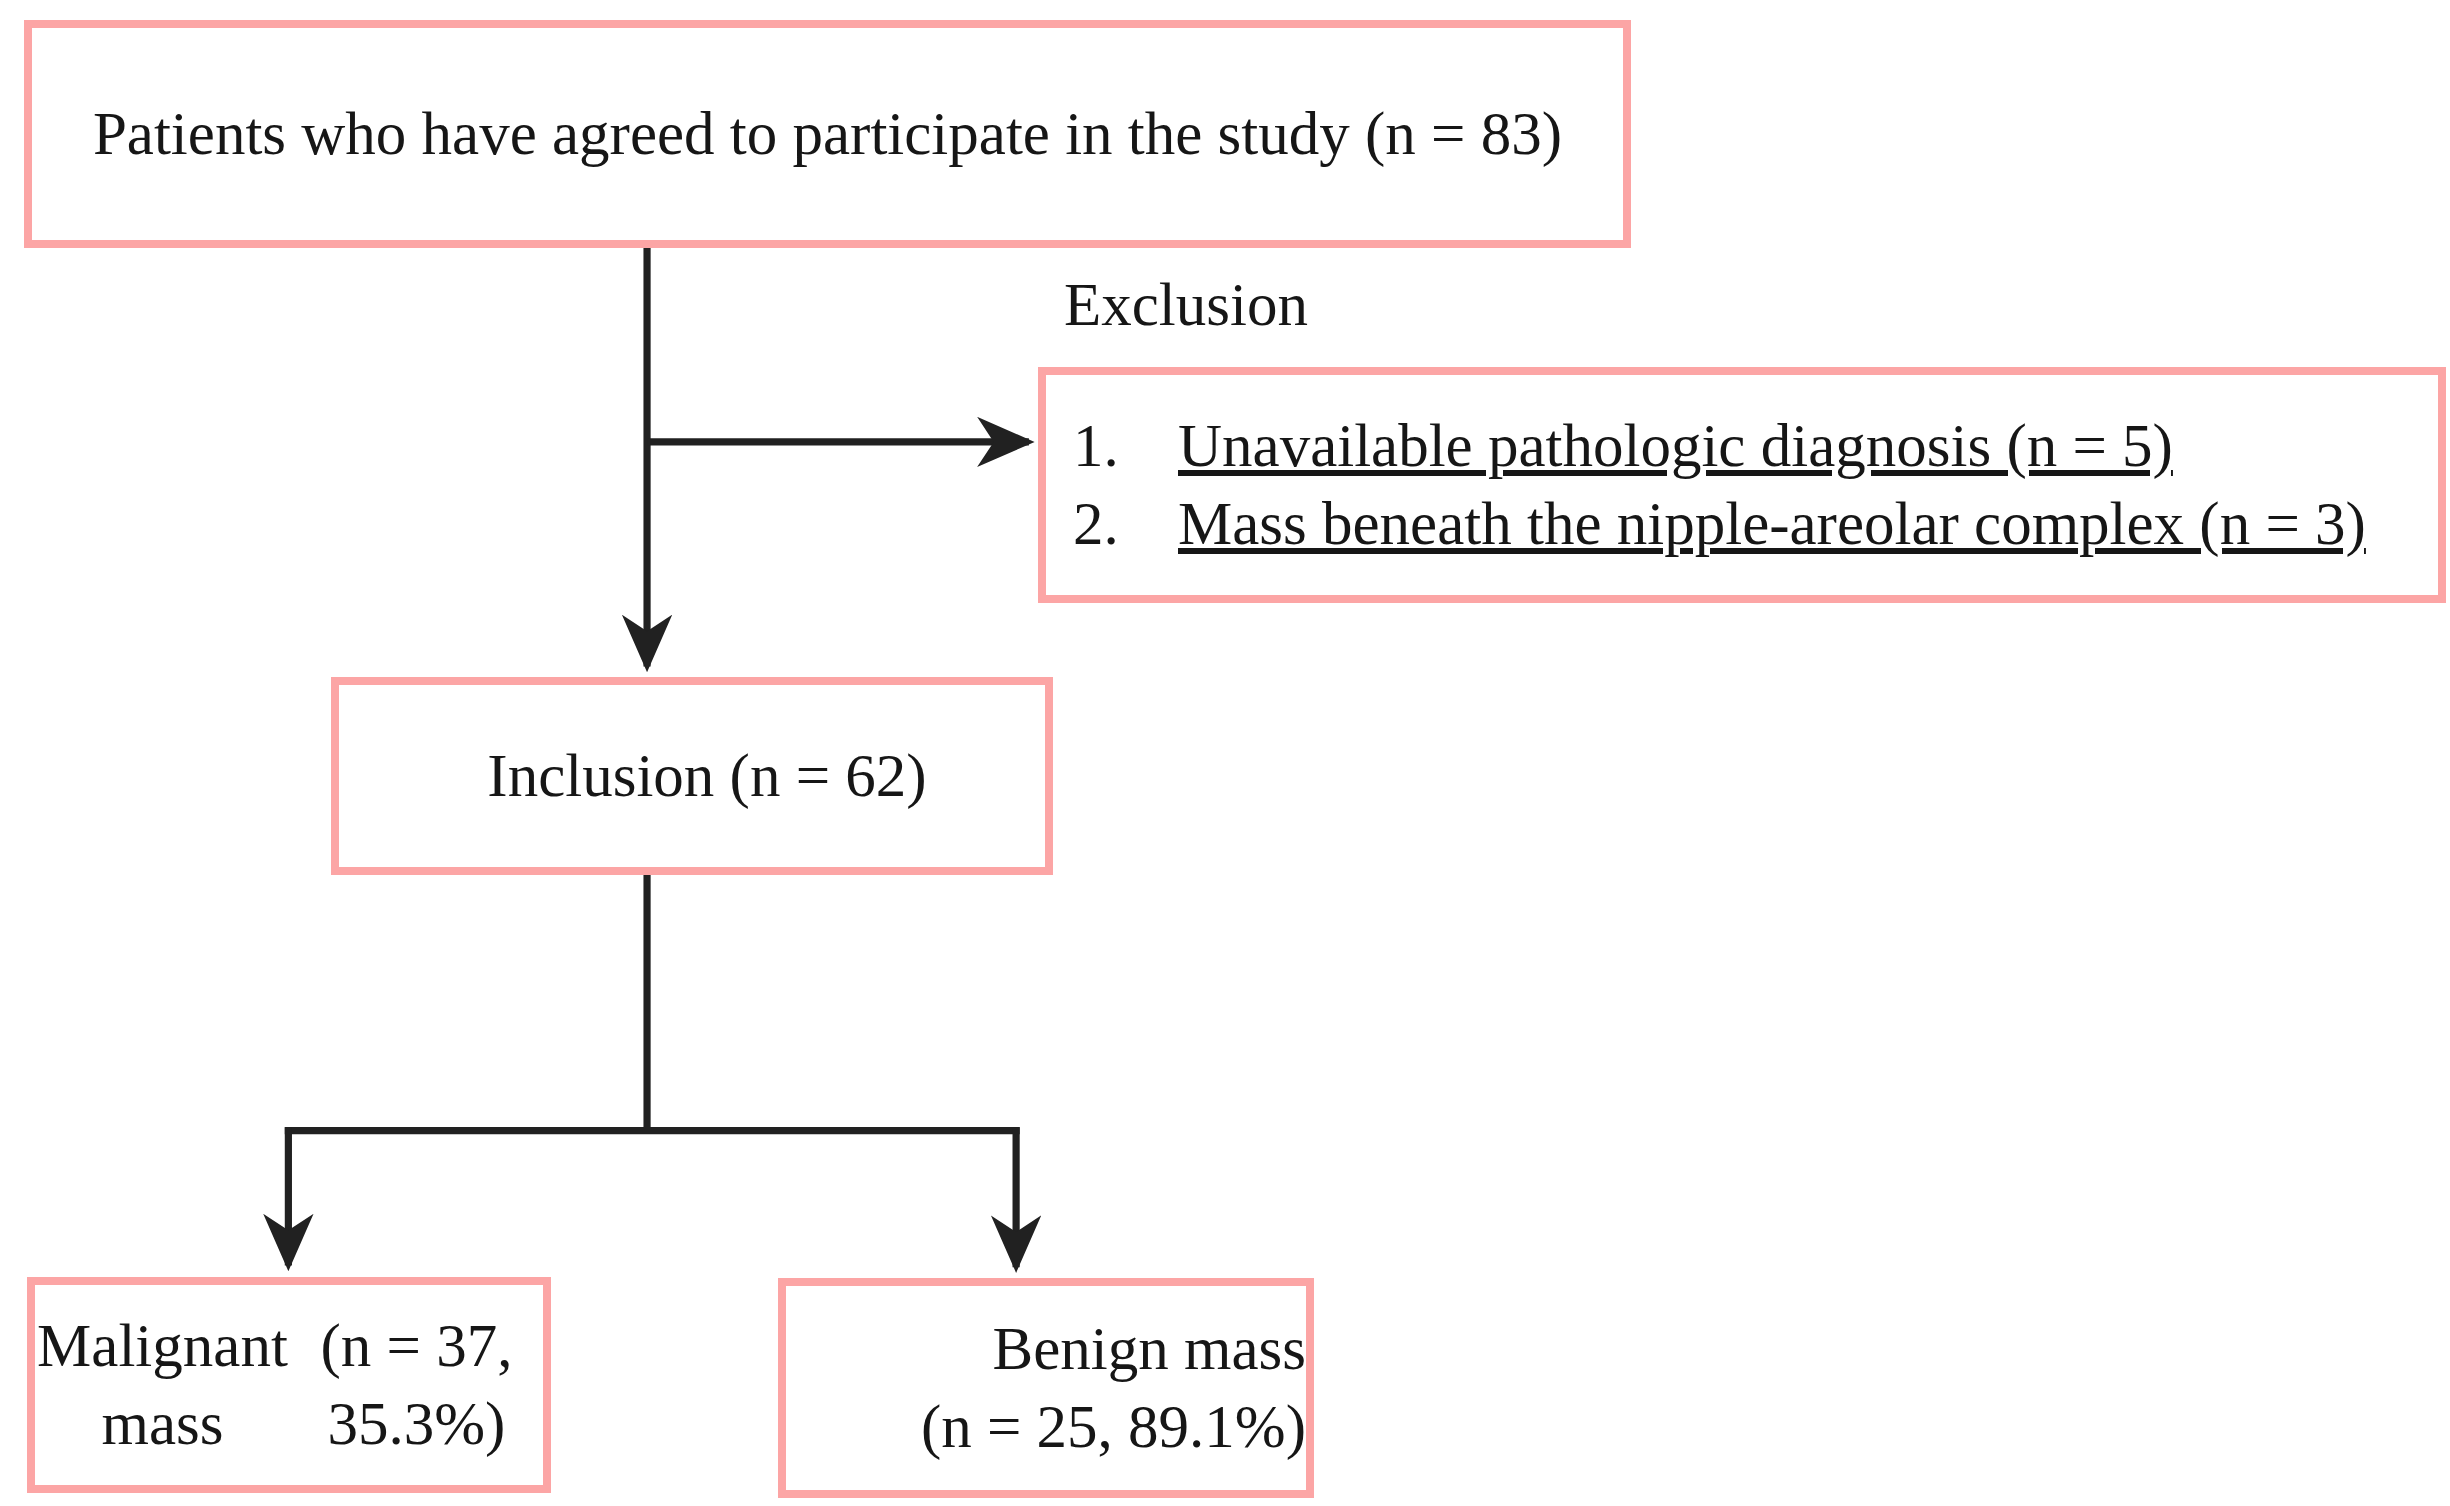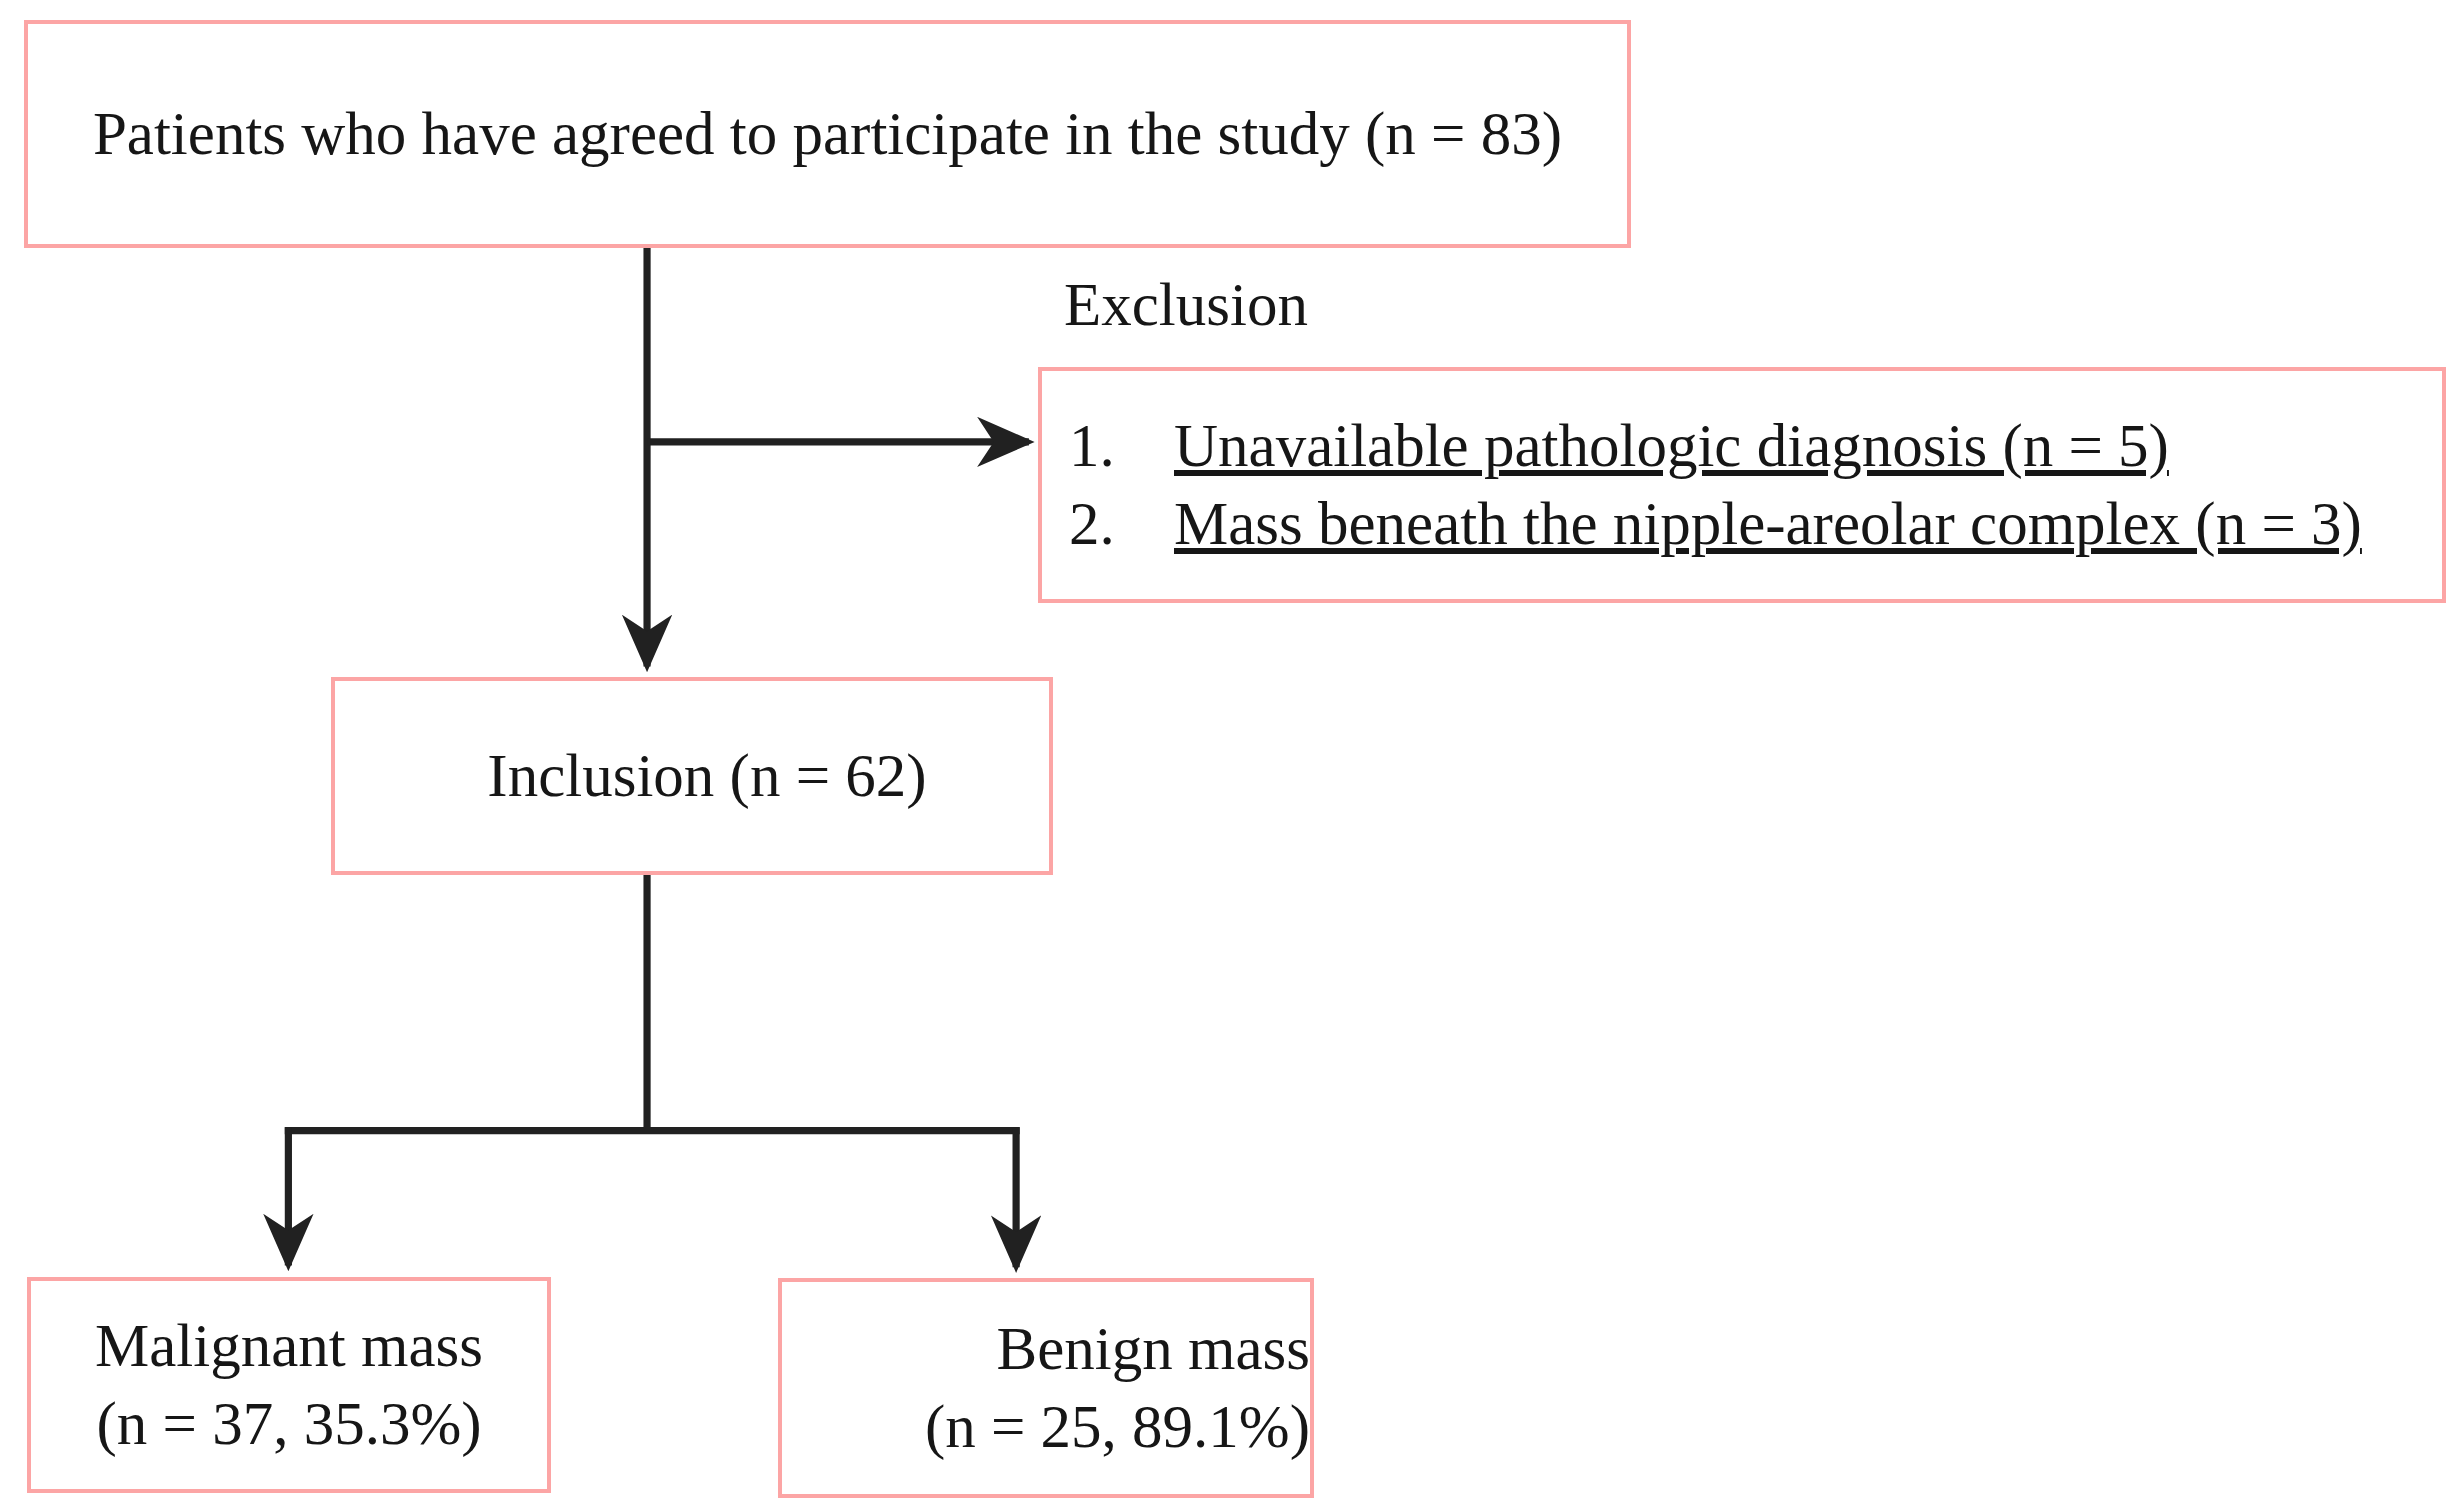--- a/index.html
+++ b/index.html
@@ -19,35 +19,35 @@
   .connectors {
     position: absolute;
     left: 0;
     top: 0;
     width: 2450px;
     height: 1507px;
   }
   .node {
     position: absolute;
     box-sizing: border-box;
-    border: 4px solid #fca5a5;
+    border: 8px solid #fca5a5;
     background: #ffffff;
     display: flex;
     align-items: center;
     justify-content: center;
     font-size: 61px;
     line-height: 1.28;
     text-align: center;
   }
   .node-top    { left: 24px;   top: 20px;   width: 1607px; height: 228px; }
   .node-excl   { left: 1038px; top: 367px;  width: 1408px; height: 236px;
                  flex-direction: column; align-items: stretch;
                  justify-content: center; padding: 0 16px 0 27px; text-align: left; }
   .node-incl   { left: 331px;  top: 677px;  width: 722px;  height: 198px; padding-left: 30px; }
-  .node-malig  { left: 27px;   top: 1277px; width: 524px;  height: 216px; flex-direction: column; }
+  .node-malig  { left: 27px;   top: 1277px; width: 524px;  height: 216px; flex-direction: row; }
   .node-benign { left: 778px;  top: 1278px; width: 536px;  height: 220px; flex-direction: column; align-items: flex-end; }
 
   .excl-label {
     position: absolute;
     left: 1064px;
     top: 268px;
     font-size: 61px;
     line-height: 1.2;
   }
   .excl-item {

